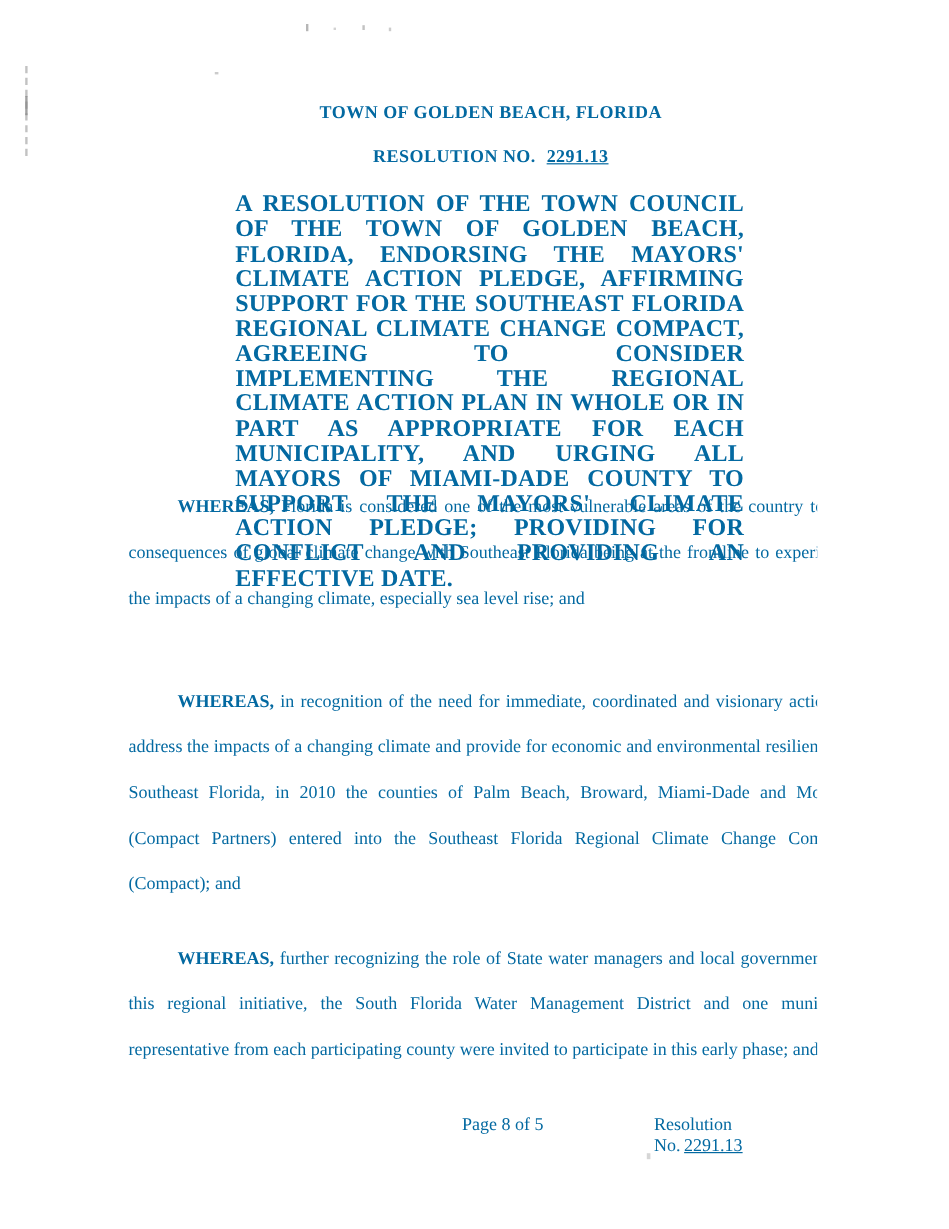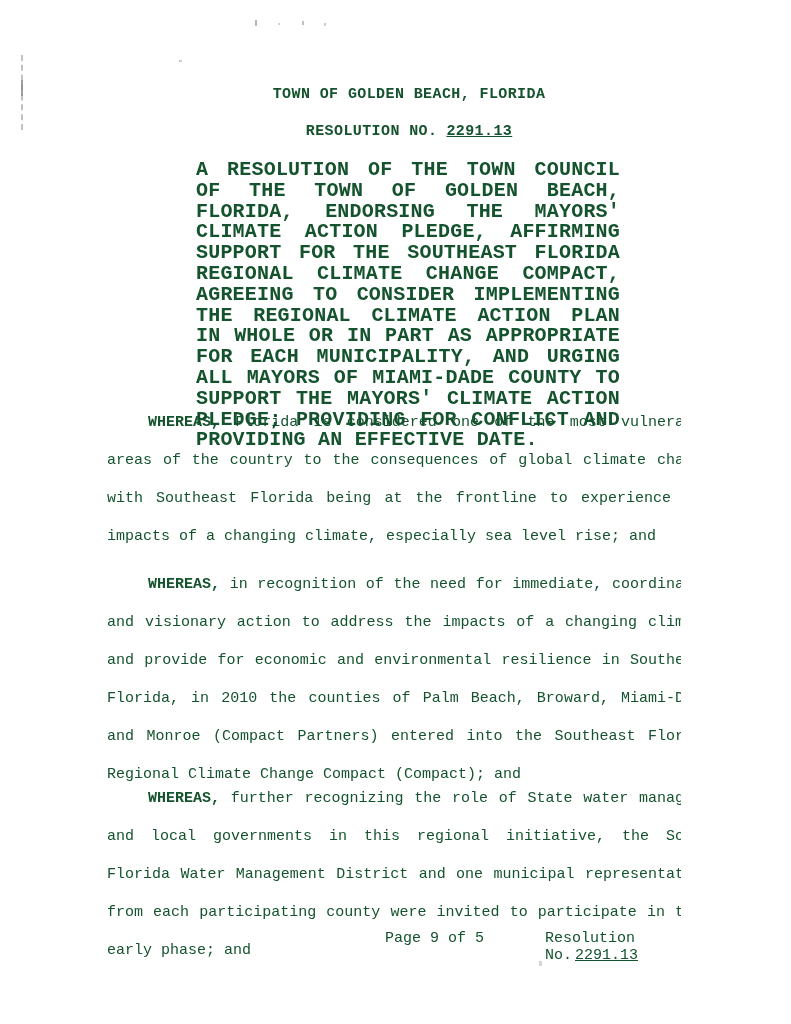--- a/index.html
+++ b/index.html
@@ -1,22 +1,22 @@
 <!DOCTYPE html>
 <html><head>
 <meta charset="utf-8">
 <style>
   html, body { margin: 0; padding: 0; background: #ffffff; }
   .page {
     position: relative;
     width: 681px;
     height: 1024px;
     background: #ffffff;
-    color: #14532d;
-    font-family: Liberation Mono, monospace;
+    color: #0369a1;
+    font-family: Liberation Serif, serif;
     overflow: hidden;
   }
   
   .doc-title {
     position: absolute;
     top: 86px; left: 107px; width: 604px;
     text-align: center;
     font-weight: bold;
     font-size: 15px;
     letter-spacing: 0.4px;
@@ -104,19 +104,19 @@
   </div>
 
   <div class="summary">A RESOLUTION OF THE TOWN COUNCIL OF THE TOWN OF GOLDEN BEACH, FLORIDA, ENDORSING THE MAYORS' CLIMATE ACTION PLEDGE, AFFIRMING SUPPORT FOR THE SOUTHEAST FLORIDA REGIONAL CLIMATE CHANGE COMPACT, AGREEING TO CONSIDER IMPLEMENTING THE REGIONAL CLIMATE ACTION PLAN IN WHOLE OR IN PART AS APPROPRIATE FOR EACH MUNICIPALITY, AND URGING ALL MAYORS OF MIAMI-DADE COUNTY TO SUPPORT THE MAYORS' CLIMATE ACTION PLEDGE; PROVIDING FOR CONFLICT AND PROVIDING AN EFFECTIVE DATE.</div>
 
   <p class="para p1"><strong>WHEREAS,</strong><span> Florida is considered one of the most vulnerable areas of the country to the consequences of global climate change with Southeast Florida being at the frontline to experience the impacts of a changing climate, especially sea level rise; and</span></p>
 
   <p class="para p2"><strong>WHEREAS,</strong><span> in recognition of the need for immediate, coordinated and visionary action to address the impacts of a changing climate and provide for economic and environmental resilience in Southeast Florida, in 2010 the counties of Palm Beach, Broward, Miami-Dade and Monroe (Compact Partners) entered into the Southeast Florida Regional Climate Change Compact (Compact); and</span></p>
 
   <p class="para p3"><strong>WHEREAS,</strong><span> further recognizing the role of State water managers and local governments in this regional initiative, the South Florida Water Management District and one municipal representative from each participating county were invited to participate in this early phase; and</span></p>
 
-  <div class="footer-page">Page 9 of 5</div>
+  <div class="footer-page">Page 8 of 5</div>
 
   <div class="footer-res">
     <span>Resolution No.</span><span class="res-num">2291.13</span>
   </div>
 
 </div>
 
 </body></html>

